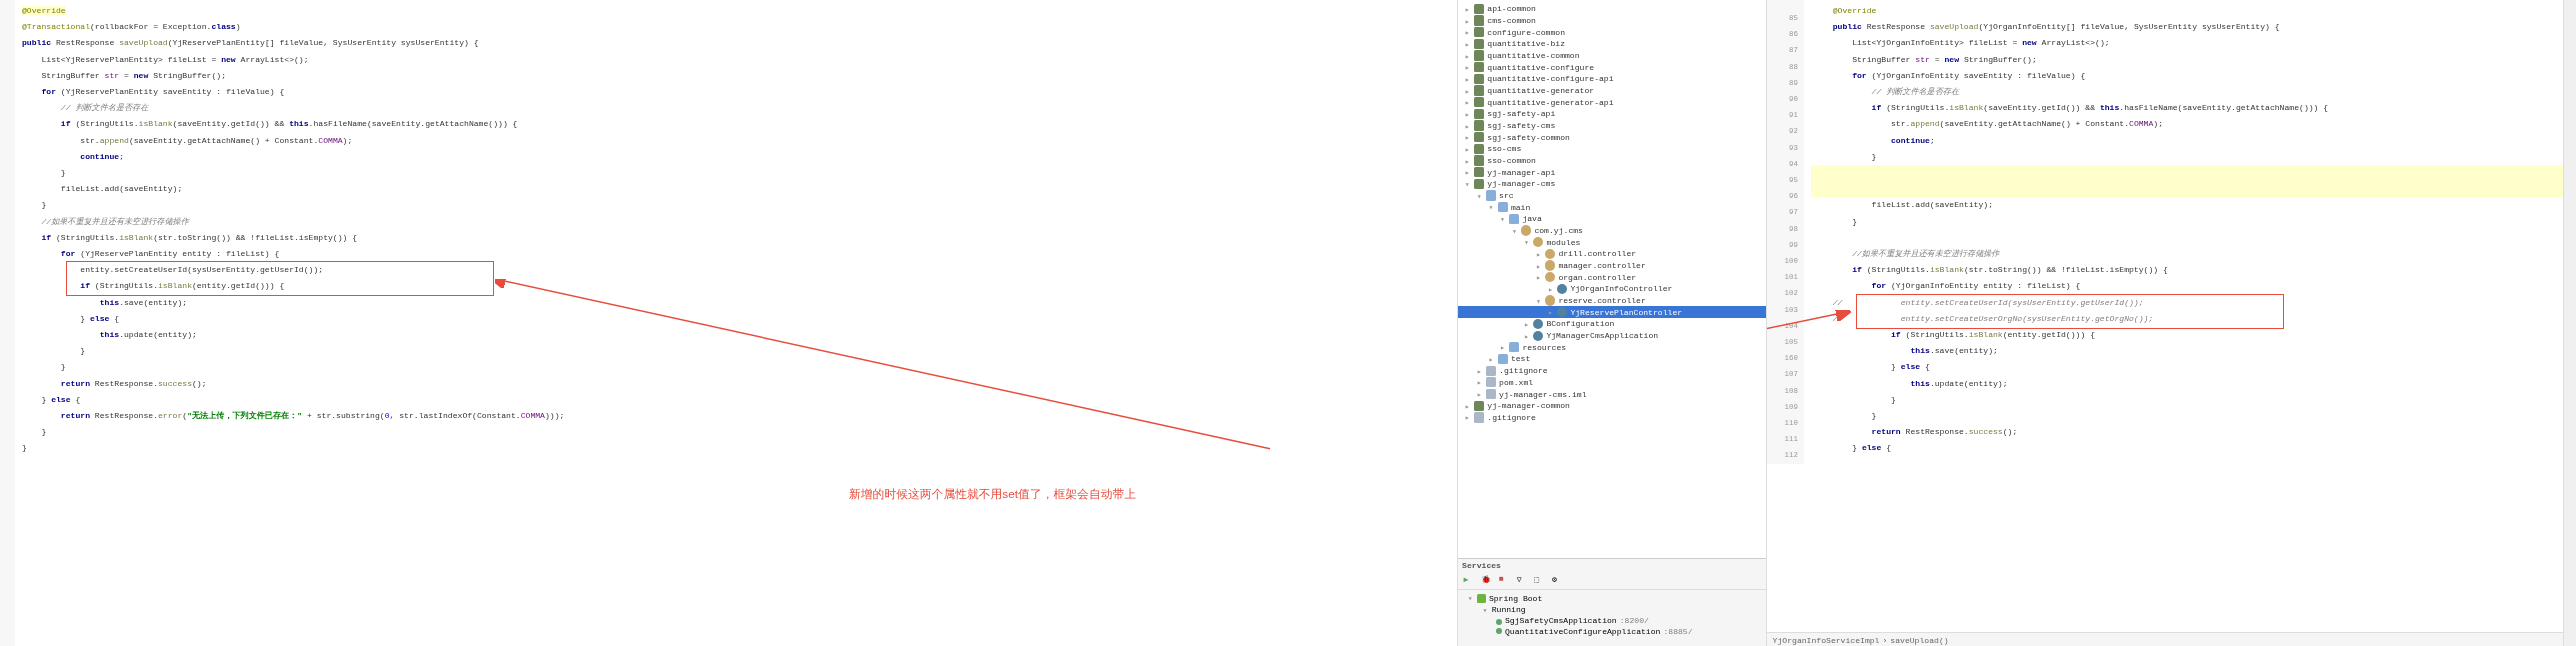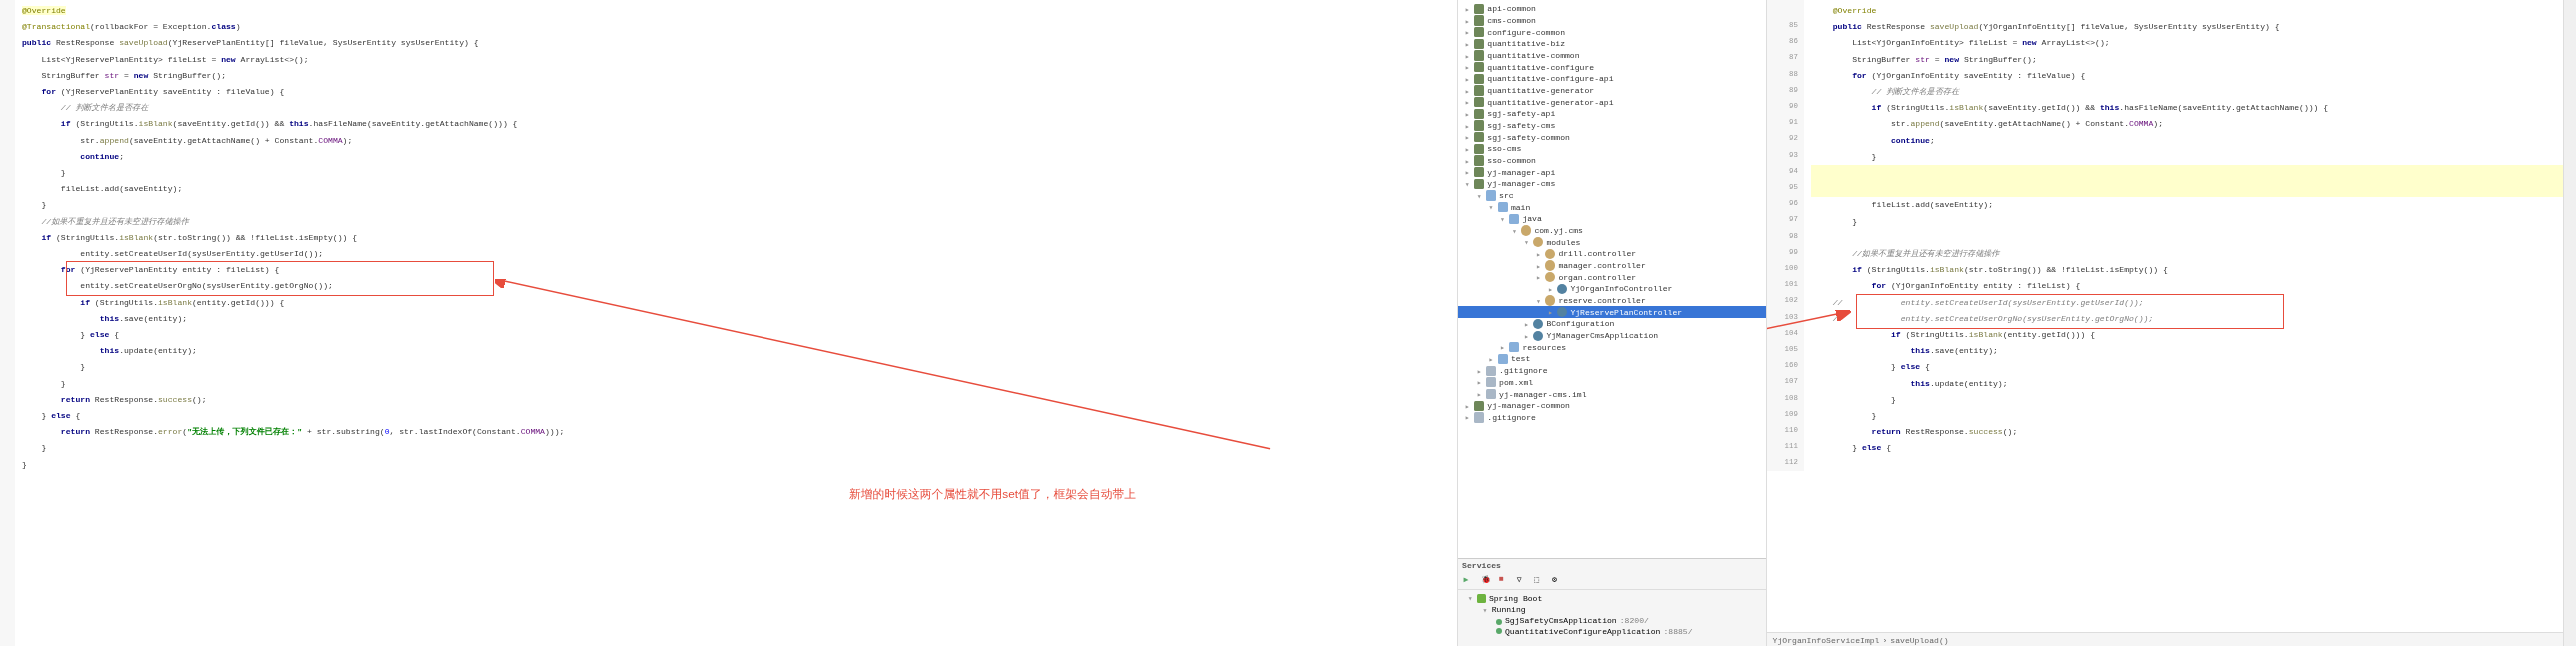--- a/index.html
+++ b/index.html
@@ -60,23 +60,22 @@
     <div class="code-line"><span class="kw">    for</span><span> (YjReservePlanEntity saveEntity : fileValue) {</span></div>
     <div class="code-line"><span class="comment">        // 判断文件名是否存在</span></div>
     <div class="code-line"><span class="kw">        if</span><span> (StringUtils.</span><span class="method">isBlank</span><span>(saveEntity.getId()) &amp;&amp; </span><span class="kw">this</span><span>.hasFileName(saveEntity.getAttachName())) {</span></div>
     <div class="code-line"><span>            str.</span><span class="method">append</span><span>(saveEntity.getAttachName() + Constant.</span><span class="field">COMMA</span><span>);</span></div>
     <div class="code-line"><span class="kw">            continue</span><span>;</span></div>
     <div class="code-line"><span>        }</span></div>
     <div class="code-line"><span>        fileList.add(saveEntity);</span></div>
     <div class="code-line"><span>    }</span></div>
     <div class="code-line"><span class="comment">    //如果不重复并且还有未空进行存储操作</span></div>
     <div class="code-line"><span class="kw">    if</span><span> (StringUtils.</span><span class="method">isBlank</span><span>(str.toString()) &amp;&amp; !fileList.isEmpty()) {</span></div>
+    <div class="code-line"><span class="kw">        for</span><span> (YjReservePlanEntity entity : fileList) {</span></div>
     <div class="code-line"><span>            entity.setCreateUserId(sysUserEntity.getUserId());</span></div>
-    <div class="code-line"><span class="kw">        for</span><span> (YjReservePlanEntity entity : fileList) {</span></div>
-    <div class="code-line"><span>            entity.setCreateUserOrgNo(sysUserEntity.getOrgNo());</span></div>
     <div class="code-line"><span class="kw">            if</span><span> (StringUtils.</span><span class="method">isBlank</span><span>(entity.getId())) {</span></div>
     <div class="code-line"><span class="kw">                this</span><span>.save(entity);</span></div>
     <div class="code-line"><span>            } </span><span class="kw">else</span><span> {</span></div>
     <div class="code-line"><span class="kw">                this</span><span>.update(entity);</span></div>
     <div class="code-line"><span>            }</span></div>
     <div class="code-line"><span>        }</span></div>
     <div class="code-line"><span class="kw">        return</span><span> RestResponse.</span><span class="method">success</span><span>();</span></div>
     <div class="code-line"><span>    } </span><span class="kw">else</span><span> {</span></div>
     <div class="code-line"><span class="kw">        return</span><span> RestResponse.</span><span class="method">error</span><span>(</span><span class="str">"无法上传，下列文件已存在："</span><span> + str.substring(</span><span class="num">0</span><span>, str.lastIndexOf(Constant.</span><span class="field">COMMA</span><span>)));</span></div>
     <div class="code-line"><span>    }</span></div>
@@ -307,21 +306,21 @@
       <div class="item" style="padding-left:32.5px;">
           <span style="width:5.9px;height:5.9px;background:#59A869;border-radius:50%;"></span>
           <span>QuantitativeConfigureApplication</span>
           <span class="port">:8885/</span>
         </div>
     </div>
   </div>
 </div>
 
 <div class="right-editor">
-  <div class="right-gutter" id="right-gutter" style="padding-top: 17px;">
+  <div class="right-gutter" id="right-gutter" style="padding-top: 10px;">
       <div class="line-no">85</div>
       <div class="line-no">86</div>
       <div class="line-no">87</div>
       <div class="line-no">88</div>
       <div class="line-no">89</div>
       <div class="line-no">90</div>
       <div class="line-no">91</div>
       <div class="line-no">92</div>
       <div class="line-no">93</div>
       <div class="line-no">94</div>

